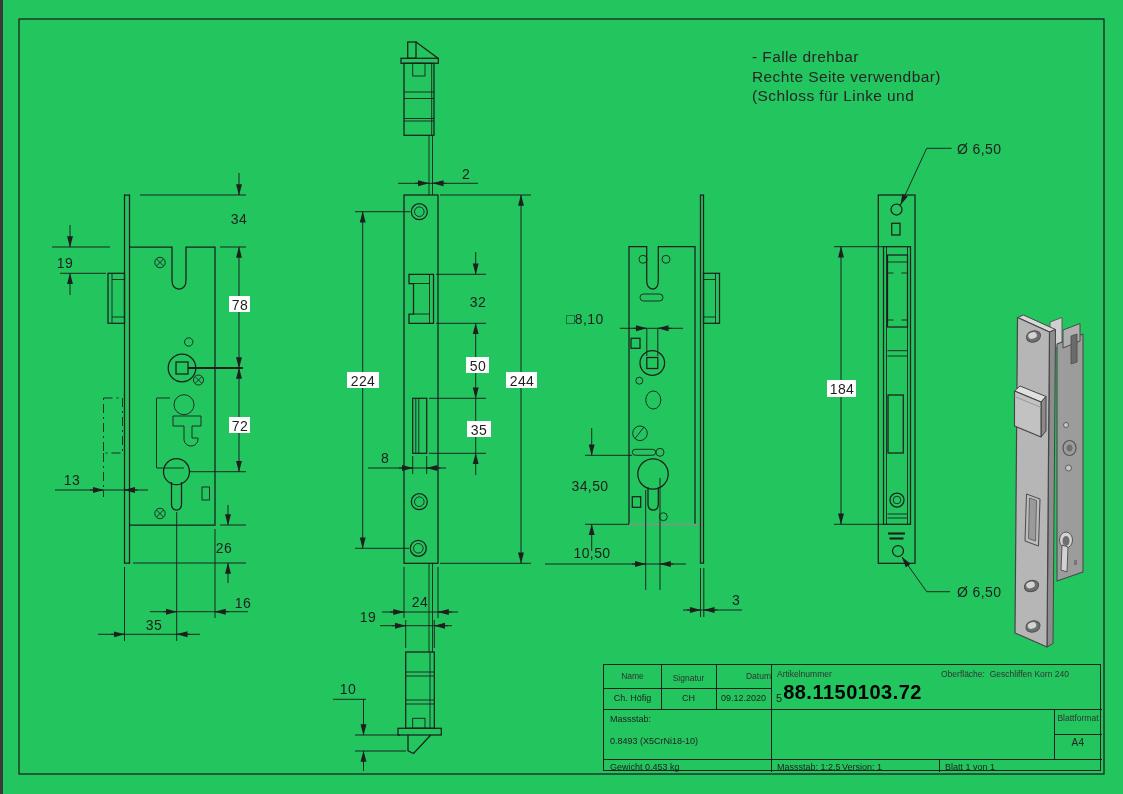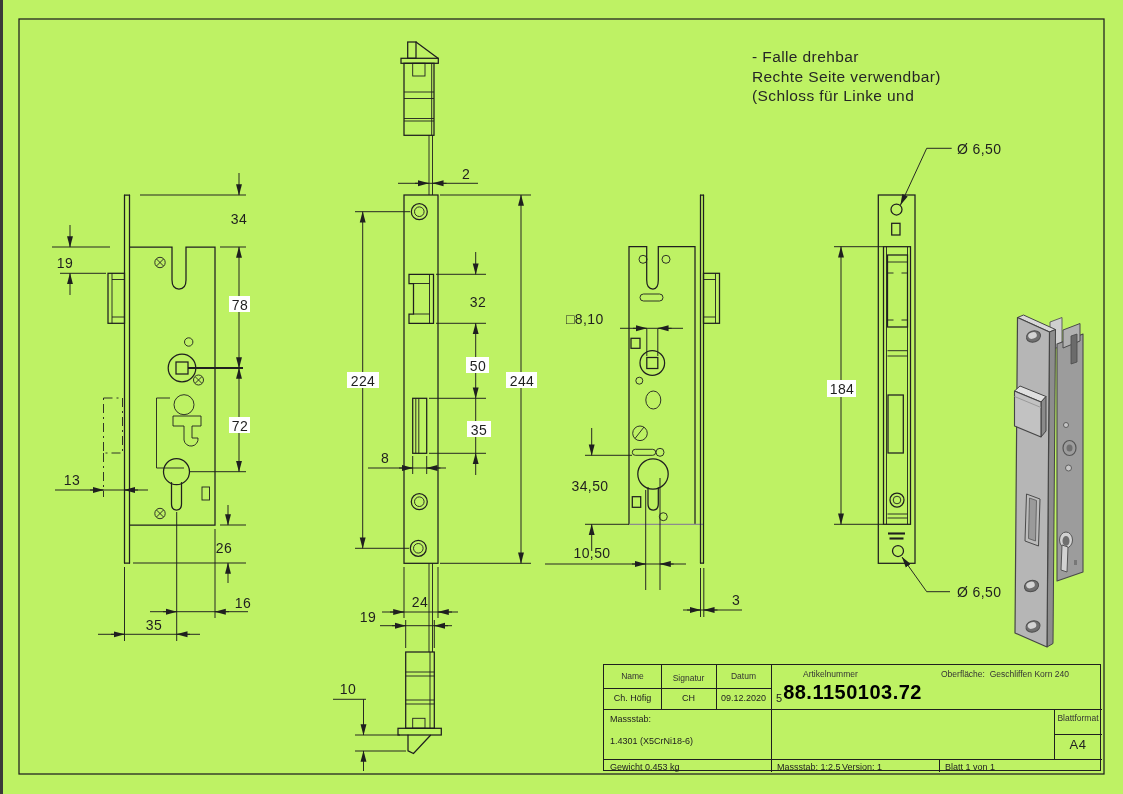--- a/index.html
+++ b/index.html
@@ -1,29 +1,29 @@
 <!DOCTYPE html>
 <html><head>
 <meta charset="utf-8">
 <style>
   html,body{margin:0;padding:0;background:#fff;}
-  #page{position:relative;width:1123px;height:794px;background:#bef264;overflow:hidden;
+  #page{position:relative;width:1123px;height:794px;background:#22c55e;overflow:hidden;
         font-family:"Liberation Sans",sans-serif;color:#1f1f1f;}
   #edge-left{position:absolute;left:0;top:0;width:3px;height:794px;background:#3a3a3a;}
   svg text{font-family:"Liberation Sans","DejaVu Sans",sans-serif;font-size:14px;fill:#1f1f1f;letter-spacing:.4px;}
   .note{position:absolute;left:752px;top:47px;font-size:15.5px;line-height:19.5px;letter-spacing:.4px;color:#262626;white-space:nowrap;}
   
   .tb{position:absolute;left:603px;top:664px;width:498px;height:107px;border:1.4px solid #1f1f1f;box-sizing:border-box;font-size:9px;color:#222;padding-left:36px;}
   .tb .ln{position:absolute;background:#1f1f1f;}
   .tb .cell{position:absolute;white-space:nowrap;}
   .tb .ctr{text-align:center;}
   .lbl{font-size:8.5px;color:#333;}
   .artnum{font-size:20px;font-weight:700;letter-spacing:.5px;color:#000;}
   .artpre{font-size:11px;font-weight:400;position:relative;top:3px;margin-right:1px;}
-  .a4{font-size:13px;letter-spacing:.5px;}
+  .a4{font-size:10px;letter-spacing:.5px;}
 </style>
 </head>
 <body>
 
 <div id="page">
   <div id="edge-left"></div>
 
   
   <div class="note">
     <div>- Falle drehbar</div>
@@ -368,29 +368,29 @@
     <div class="ln" style="left:0;top:94.3px;width:498px;height:1.2px;"></div>
     <div class="ln" style="left:450.3px;top:69.3px;width:47.7px;height:1.2px;"></div>
     <div class="ln" style="left:57px;top:0;width:1.2px;height:44.3px;"></div>
     <div class="ln" style="left:112px;top:0;width:1.2px;height:44.3px;"></div>
     <div class="ln" style="left:167px;top:0;width:1.2px;height:107px;"></div>
     <div class="ln" style="left:450.3px;top:44.3px;width:1.2px;height:50px;"></div>
     <div class="ln" style="left:335.3px;top:94.3px;width:1.2px;height:12.7px;"></div>
 
     <div class="cell ctr lbl" style="left:0;top:6px;width:57px;">Name</div>
     <div class="cell ctr lbl" style="left:57px;top:8px;width:55px;">Signatur</div>
-    <div class="cell ctr lbl" style="left:112px;top:6px;width:55px;">Datum</div>
+    <div class="cell ctr lbl" style="left:112px;top:6px;width:55px;text-align:right;">Datum</div>
     <div class="cell ctr" style="left:0;top:28px;width:57px;">Ch. Höfig</div>
     <div class="cell ctr" style="left:57px;top:28px;width:55px;">CH</div>
     <div class="cell ctr" style="left:112px;top:28px;width:55px;">09.12.2020</div>
-    <div class="cell lbl" style="left:173px;top:4px;margin-left:26px;">Artikelnummer</div>
+    <div class="cell lbl" style="left:173px;top:4px;">Artikelnummer</div>
     <div class="cell" style="left:172px;top:16px;text-align:right;"><span class="artpre">5</span><span class="artnum">88.1150103.72</span></div>
     <div class="cell lbl" style="left:337px;top:4px;"><span>Oberfläche:</span>&nbsp;&nbsp;<span>Geschliffen Korn 240</span></div>
     <div class="cell" style="left:6px;top:49px;">Massstab:</div>
-    <div class="cell" style="left:6px;top:71px;">1.4301 (X5CrNi18-6)</div>
+    <div class="cell" style="left:6px;top:71px;">0.8493 (X5CrNi18-10)</div>
     <div class="cell ctr lbl" style="left:450px;top:48px;width:48px;">Blattformat</div>
     <div class="cell ctr a4" style="left:450px;top:72px;width:48px;">A4</div>
     <div class="cell" style="left:6px;top:96.5px;">Gewicht 0.453 kg</div>
     <div class="cell" style="left:173px;top:96.5px;">Massstab: 1:2.5</div>
     <div class="cell" style="left:238px;top:96.5px;">Version: 1</div>
     <div class="cell" style="left:341px;top:96.5px;">Blatt 1 von 1</div>
   </div>
 </div>
 
 </body></html>

